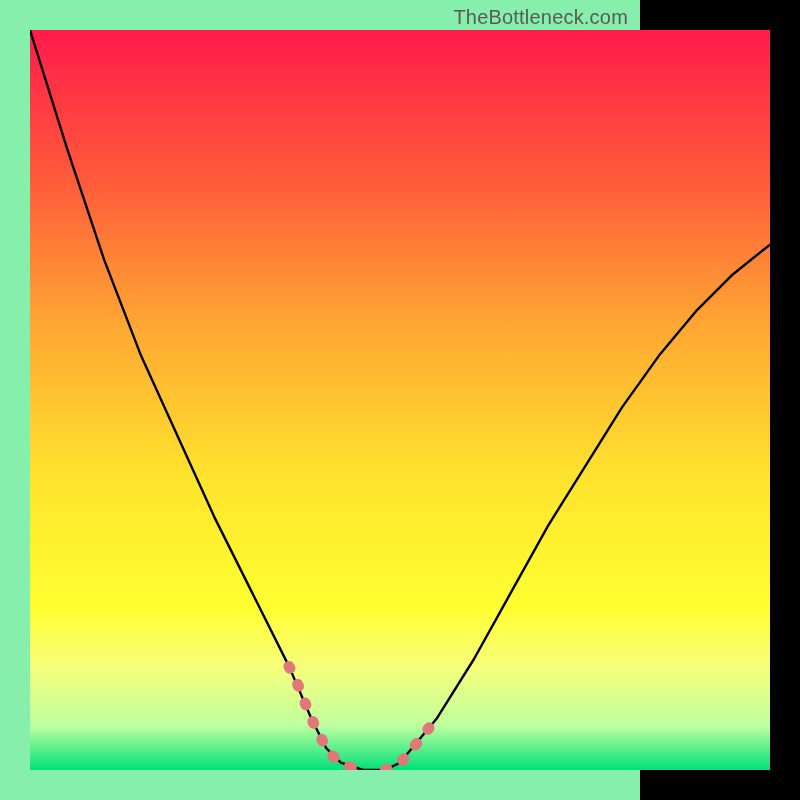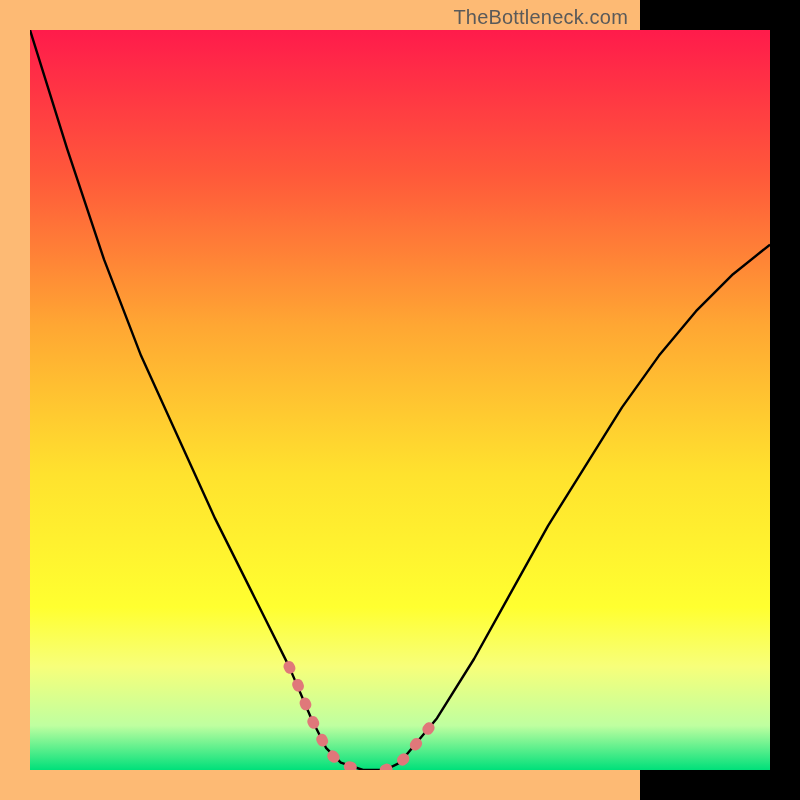--- a/index.html
+++ b/index.html
@@ -7,21 +7,21 @@
     padding: 0;
     width: 800px;
     height: 800px;
     background: #000;
     overflow: hidden;
   }
   .container {
     position: relative;
     width: 640px;
     height: 800px;
-    background: #fdba74;
+    background: #86efac;
   }
   .watermark {
     position: absolute;
     top: 6px;
     right: 12px;
     font-family: Arial, Helvetica, sans-serif;
     font-size: 20px;
     color: #5a5a5a;
     letter-spacing: 0.2px;
     z-index: 10;

